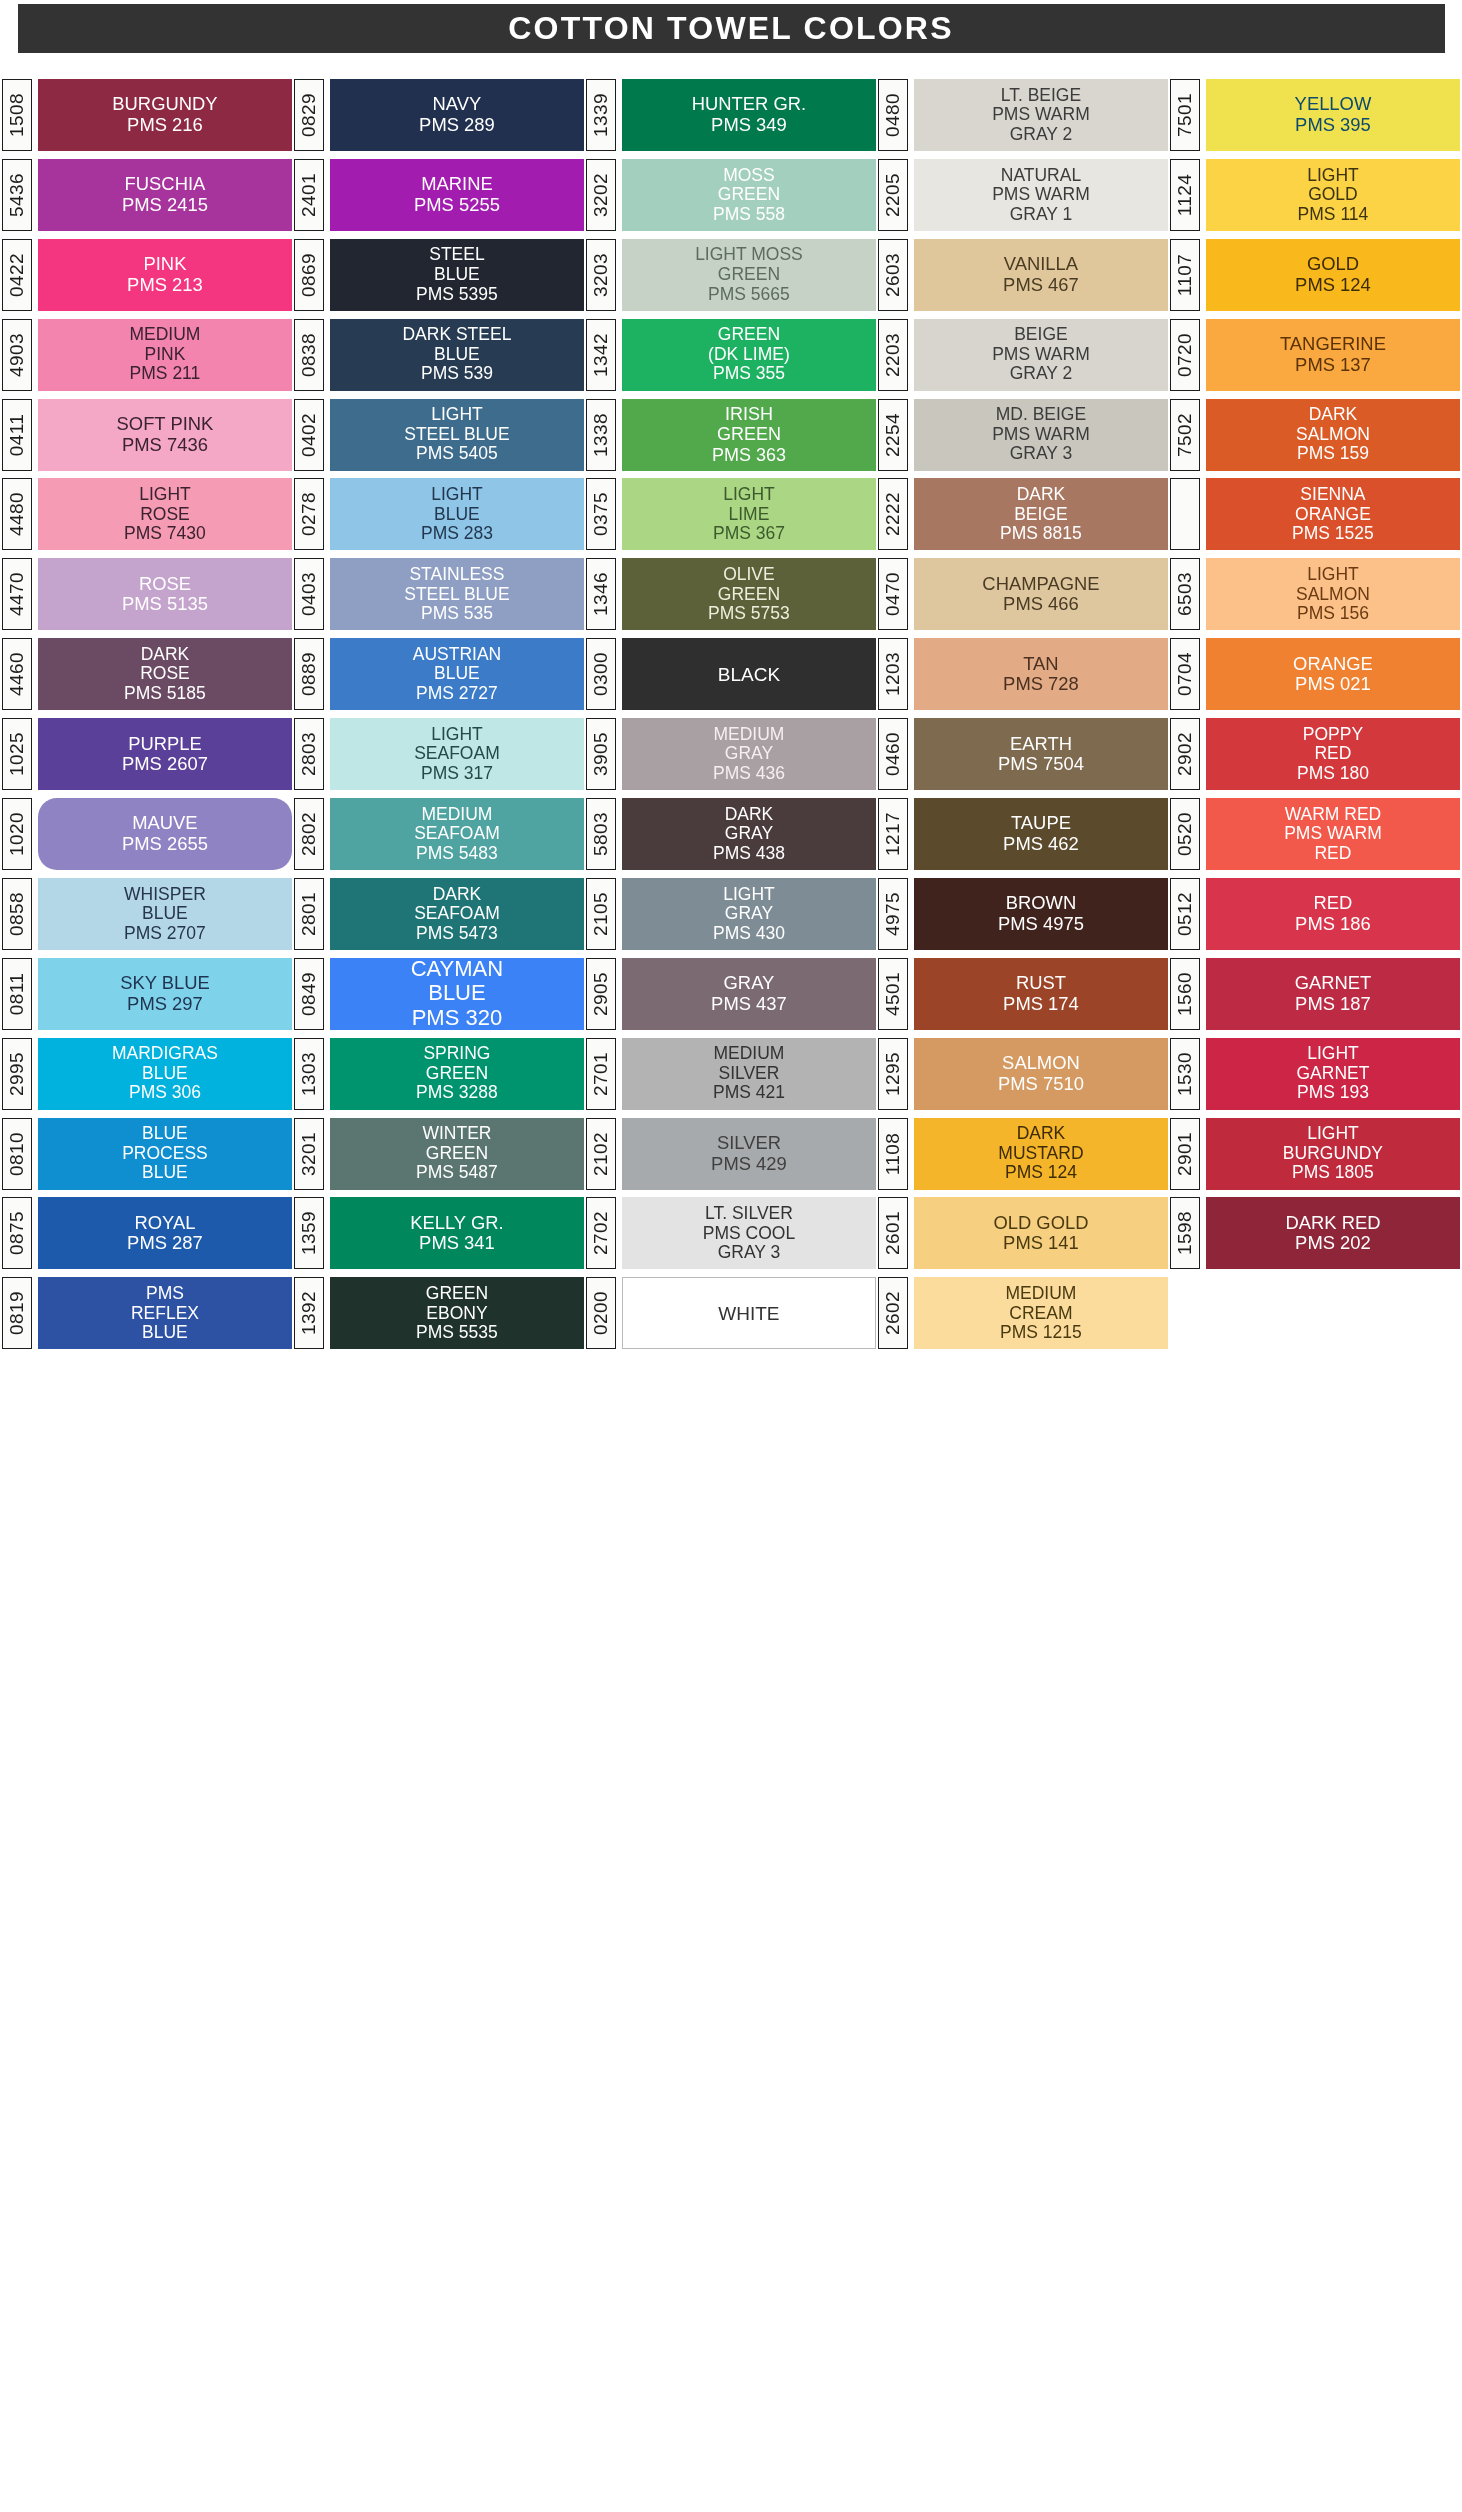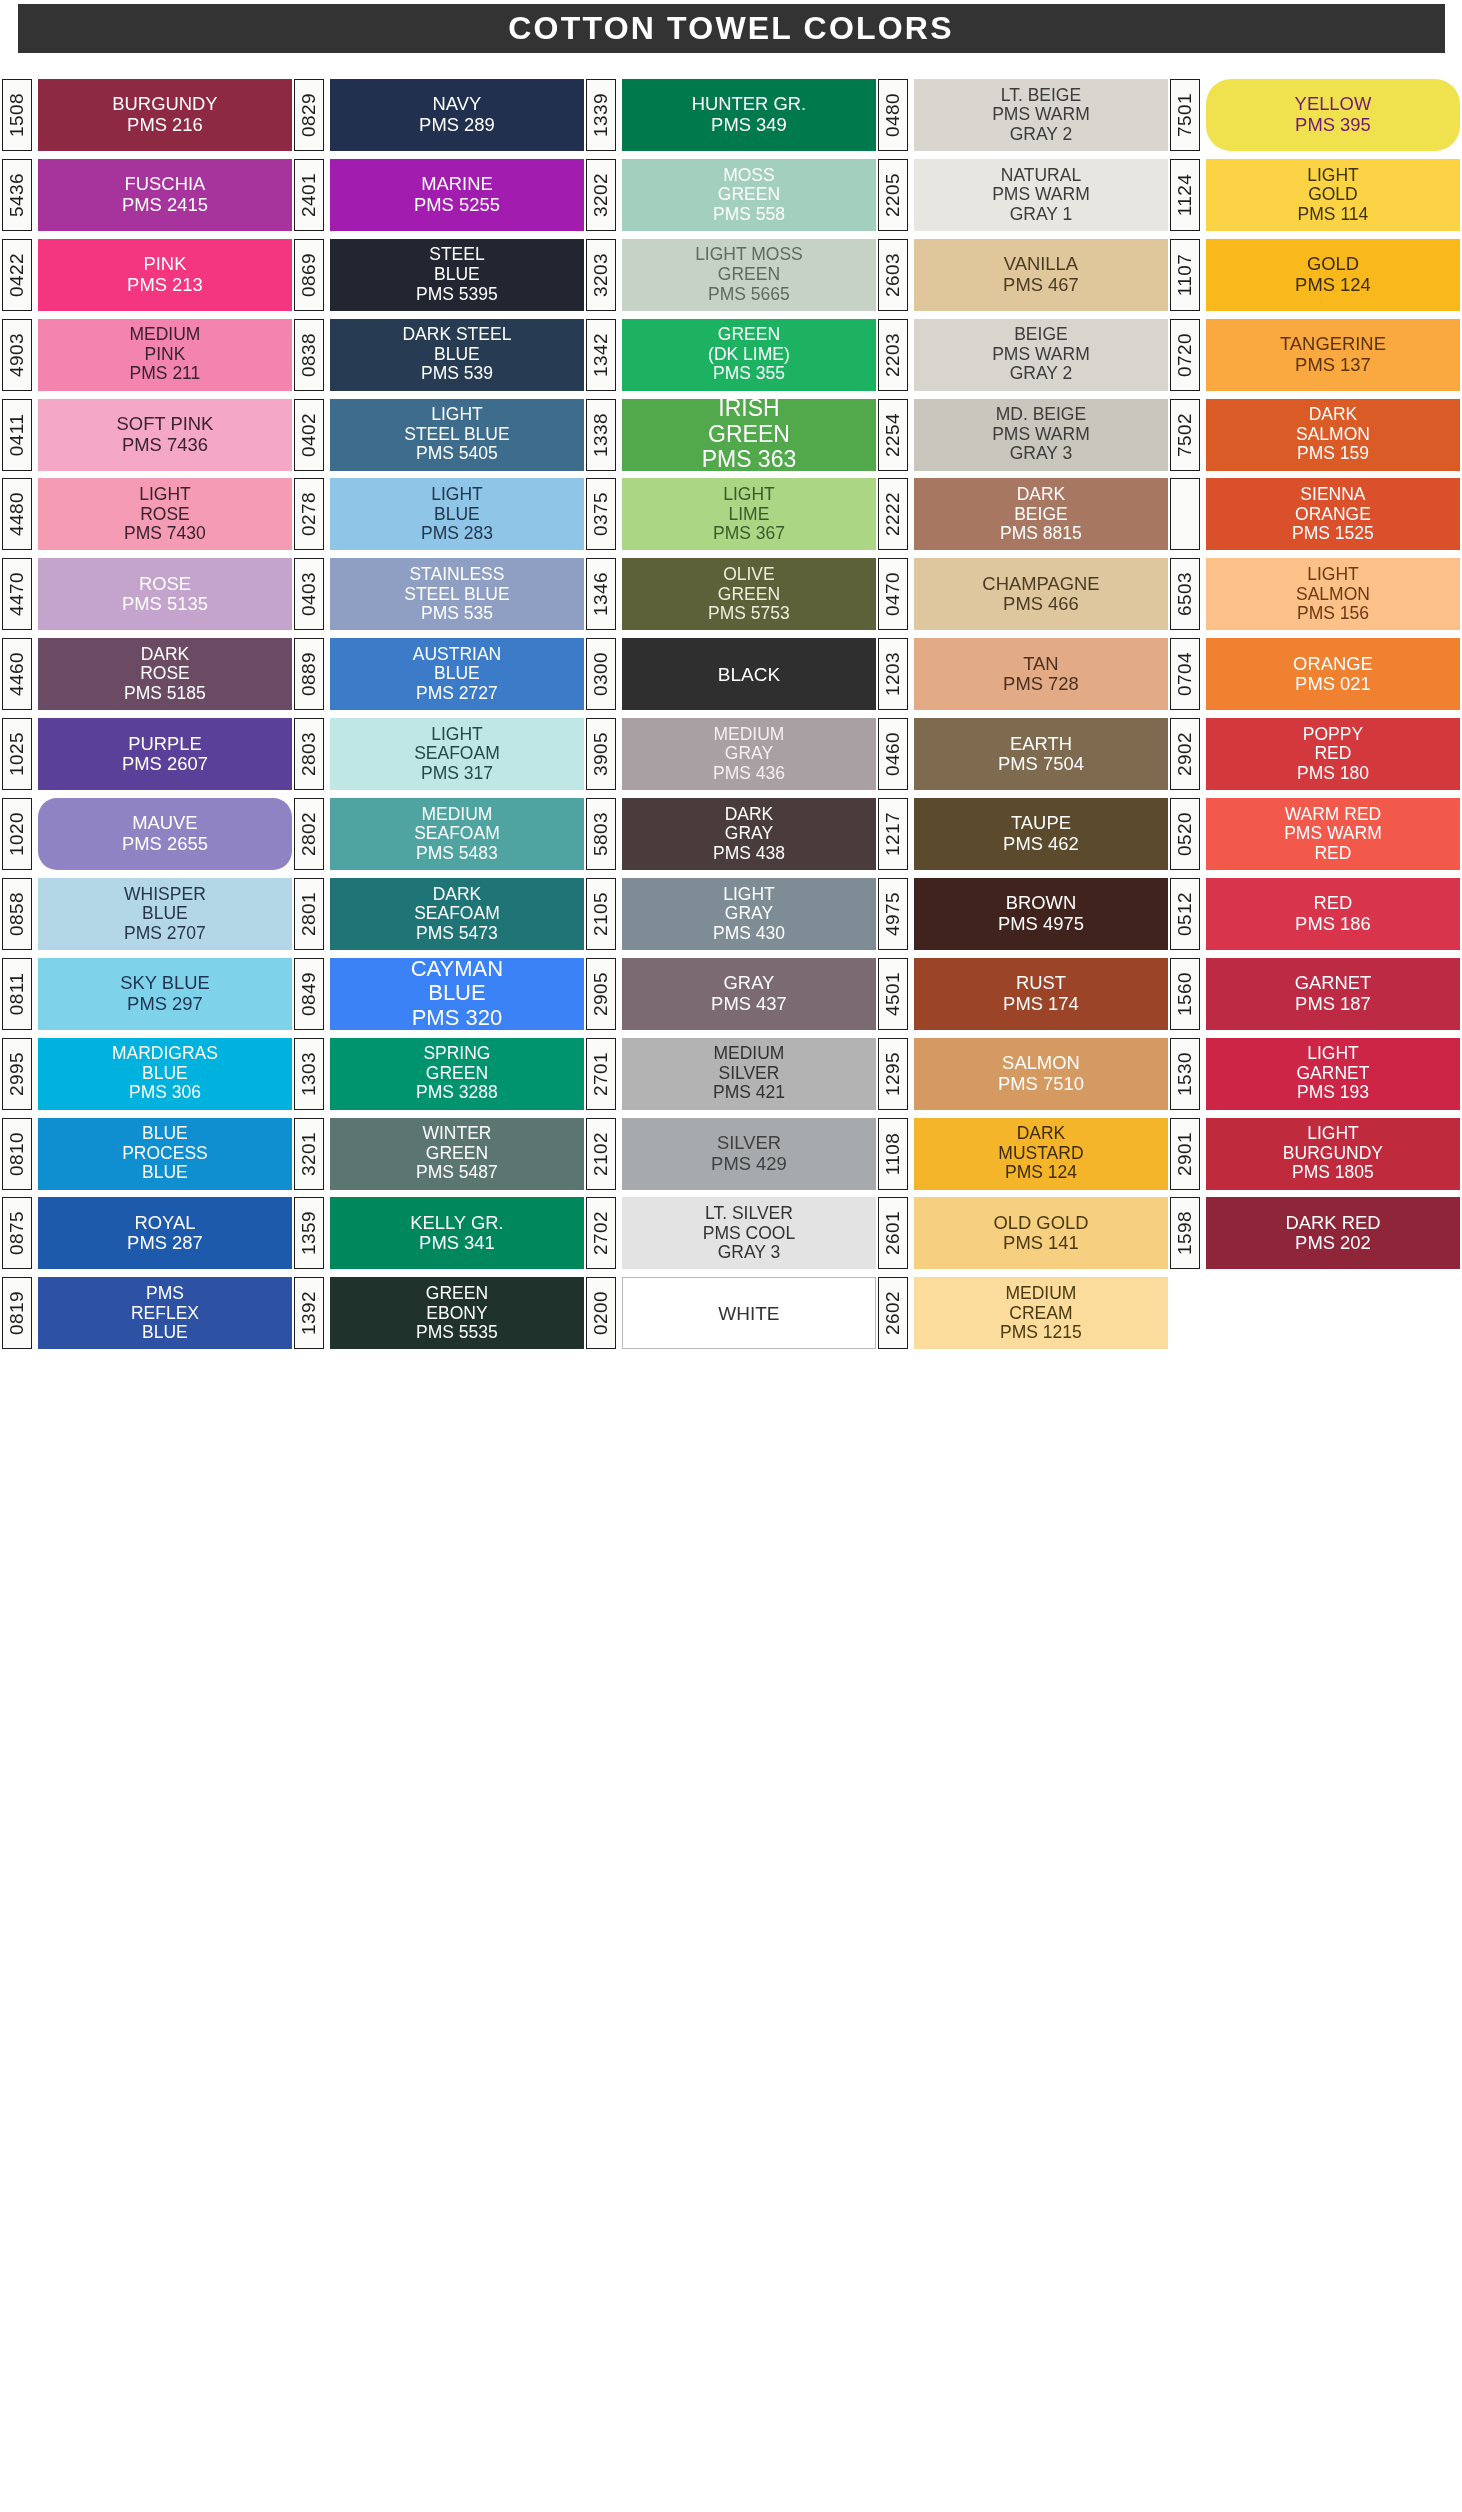--- a/index.html
+++ b/index.html
@@ -451,21 +451,21 @@
           <div class="swatch" style="background: rgb(29, 178, 98); color: rgb(255, 255, 255); font-size: 17.5px;">
             <span class="ln">GREEN</span>
             <span class="ln">(DK LIME)</span>
             <span class="ln">PMS 355</span>
           </div>
         </div>
         <div class="entry">
           <div class="code-box">
             <span class="code-text">1338</span>
           </div>
-          <div class="swatch" style="background: rgb(81, 169, 76); color: rgb(255, 255, 255); font-size: 23px; justify-content: center;">
+          <div class="swatch" style="background: rgb(81, 169, 76); color: rgb(255, 255, 255); font-size: 18px; justify-content: center;">
             <span class="ln">IRISH</span>
             <span class="ln">GREEN</span>
             <span class="ln">PMS 363</span>
           </div>
         </div>
         <div class="entry">
           <div class="code-box">
             <span class="code-text">0375</span>
           </div>
           <div class="swatch" style="background: rgb(171, 214, 132); color: rgb(60, 90, 44); font-size: 17.5px;">
@@ -720,21 +720,21 @@
             <span class="ln">CREAM</span>
             <span class="ln">PMS 1215</span>
           </div>
         </div>
       </div>
       <div class="column">
         <div class="entry">
           <div class="code-box">
             <span class="code-text">7501</span>
           </div>
-          <div class="swatch" style="background: rgb(240, 226, 79); color: #701a75; border-radius: 25px;">
+          <div class="swatch" style="background: rgb(240, 226, 79); color: #0c4a6e;">
             <span class="ln">YELLOW</span>
             <span class="ln">PMS 395</span>
           </div>
         </div>
         <div class="entry">
           <div class="code-box">
             <span class="code-text">1124</span>
           </div>
           <div class="swatch" style="background: rgb(251, 211, 68); color: rgb(61, 51, 16); font-size: 17.5px;">
             <span class="ln">LIGHT</span>

